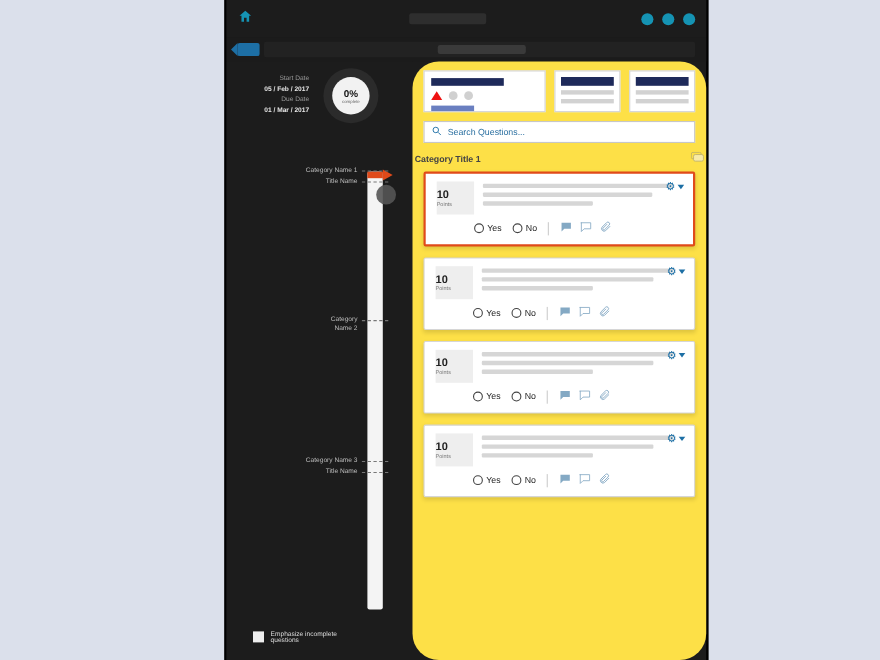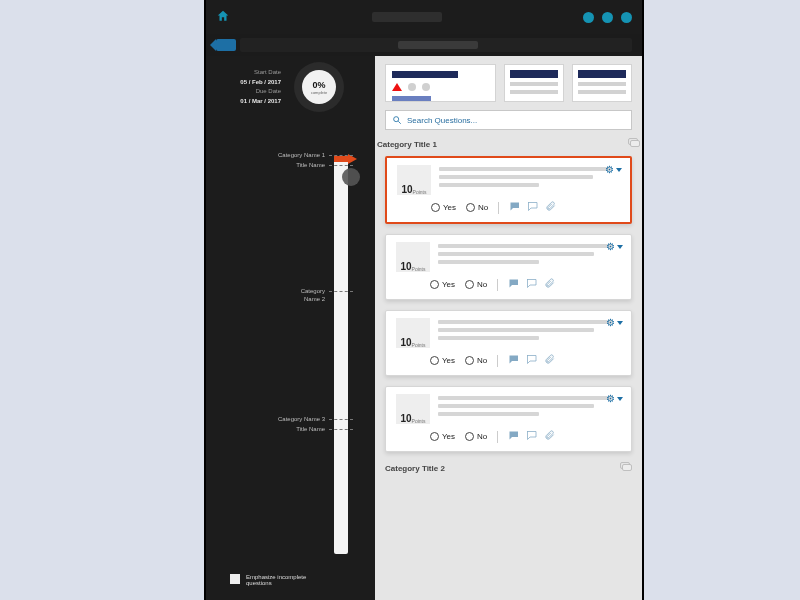--- a/index.html
+++ b/index.html
@@ -21,21 +21,21 @@
   .subbar { height: 22px; background: #1b1b1b; display: flex; align-items: center; padding: 0 10px; gap: 8px; position: relative; }
   .back { width: 20px; height: 12px; background: #1d6fa5; border-radius: 2px; position: relative; }
   .back::before { content:""; position:absolute; left:-6px; top:0; border-top:6px solid transparent; border-bottom:6px solid transparent; border-right:6px solid #1d6fa5; }
   .sub-pill-wrap { flex:1; display:flex; justify-content:center; }
   .sub-pill { width: 80px; height: 8px; background: #3a3a3a; border-radius: 2px; }
   .sub-bg { position:absolute; left:34px; right:10px; top:4px; bottom:4px; background:#222; border-radius:2px; }
   .sub-pill-wrap, .back { position: relative; z-index: 2; }
 
   .body { position: absolute; top: 56px; bottom: 0; left: 0; right: 0; display: flex; }
   .left { width: 169px; background: #1c1c1c; position: relative; color: #cfcfcf; }
-  .right { flex: 1; background: #e5e5e5; position: relative; overflow: hidden; }
+  .right { flex: 1; background: #fde047; position: relative; overflow: hidden; border-radius: 24px; }
 
   
   .dates { position:absolute; top:12px; left:20px; font-size:6px; line-height:1.6; text-align:right; width:55px; color:#999; }
   .dates strong { color:#e6e6e6; display:block; font-size:6px; font-weight:600; }
   .ring { position:absolute; top:6px; left:88px; width:50px; height:50px; border-radius:50%; background:#2b2b2b; display:flex; align-items:center; justify-content:center; }
   .ring-inner { width:34px; height:34px; border-radius:50%; background:#f2f2f2; display:flex; flex-direction:column; align-items:center; justify-content:center; }
   .ring-pct { font-size:9px; font-weight:700; color:#111; }
   .ring-sub { font-size:4px; color:#666; }
 
   
@@ -71,21 +71,21 @@
   .search input::placeholder { color:#2a6fa0; }
 
   .cat-title { margin:6px 2px 6px; display:flex; align-items:center; justify-content:space-between; font-size:8px; font-weight:700; color:#444; }
   .cat-icons { display:flex; gap:4px; opacity:.55; }
   .cat-icons svg { width:12px; height:10px; }
 
   .cards { padding: 0 10px 60px; }
   .card { background:#fff; border:1px solid #d6d6d6; border-radius:2px; padding:7px 10px 8px; margin-bottom:10px; position:relative; box-shadow:0 2px 4px rgba(0,0,0,.12); }
   .card.sel { border:2px solid #e04a1a; }
   .card-top { display:flex; gap:8px; }
-  .points-box { width:34px; height:30px; background:#eee; display:flex; align-items:flex-end; justify-content:center; }
+  .points-box { width:34px; height:30px; background:#eee; display:flex; flex-direction:column; align-items:flex-start; justify-content:center; }
   .points-num { font-size:10px; font-weight:700; color:#222; }
   .points-lbl { font-size:5px; color:#777; }
   .lines { flex:1; padding-top:2px; }
   .gline { height:4px; background:#d6d6d6; margin-bottom:4px; border-radius:1px; }
   .gline.w1{width:95%} .gline.w2{width:85%} .gline.w3{width:55%}
   .gear { position:absolute; top:6px; right:8px; color:#1d6fa5; font-size:10px; }
   .gear .caret { display:inline-block; margin-left:2px; border-left:3px solid transparent; border-right:3px solid transparent; border-top:4px solid #1d6fa5; vertical-align:middle; }
 
   .answer-row { margin-top:6px; display:flex; align-items:center; gap:10px; padding-left:34px; font-size:8px; color:#222; }
   .radio { display:flex; align-items:center; gap:3px; }
@@ -344,27 +344,18 @@
                 <span><svg viewBox="0 0 24 20" fill="none" stroke="#84a9c4" stroke-width="1.5">
                       <path d="M2 2h18v11H8l-5 5V2z"></path>
                     </svg></span>
                 <span><svg viewBox="0 0 24 24" fill="none" stroke="#84a9c4" stroke-width="1.8">
                       <path d="M20 10l-9 9a5 5 0 01-7-7l9-9a3.5 3.5 0 015 5l-9 9a2 2 0 01-3-3l8-8"></path>
                     </svg></span>
               </span>
             </div>
           </div>
 
-          <div class="cat-title" style="margin:6px 0">
-            <span>Category Title 2</span>
-            <span class="cat-icons">
-              <span><svg viewBox="0 0 24 20" fill="none" stroke="#888" stroke-width="1.5">
-                    <rect x="1" y="1" width="18" height="12" rx="3"></rect>
-                    <rect x="5" y="5" width="18" height="12" rx="3" fill="#f4f4f4"></rect>
-                  </svg></span>
-            </span>
-          </div>
 
         </div>
       </div>
     </div>
   </div>
 </div>
 
 </body></html>

